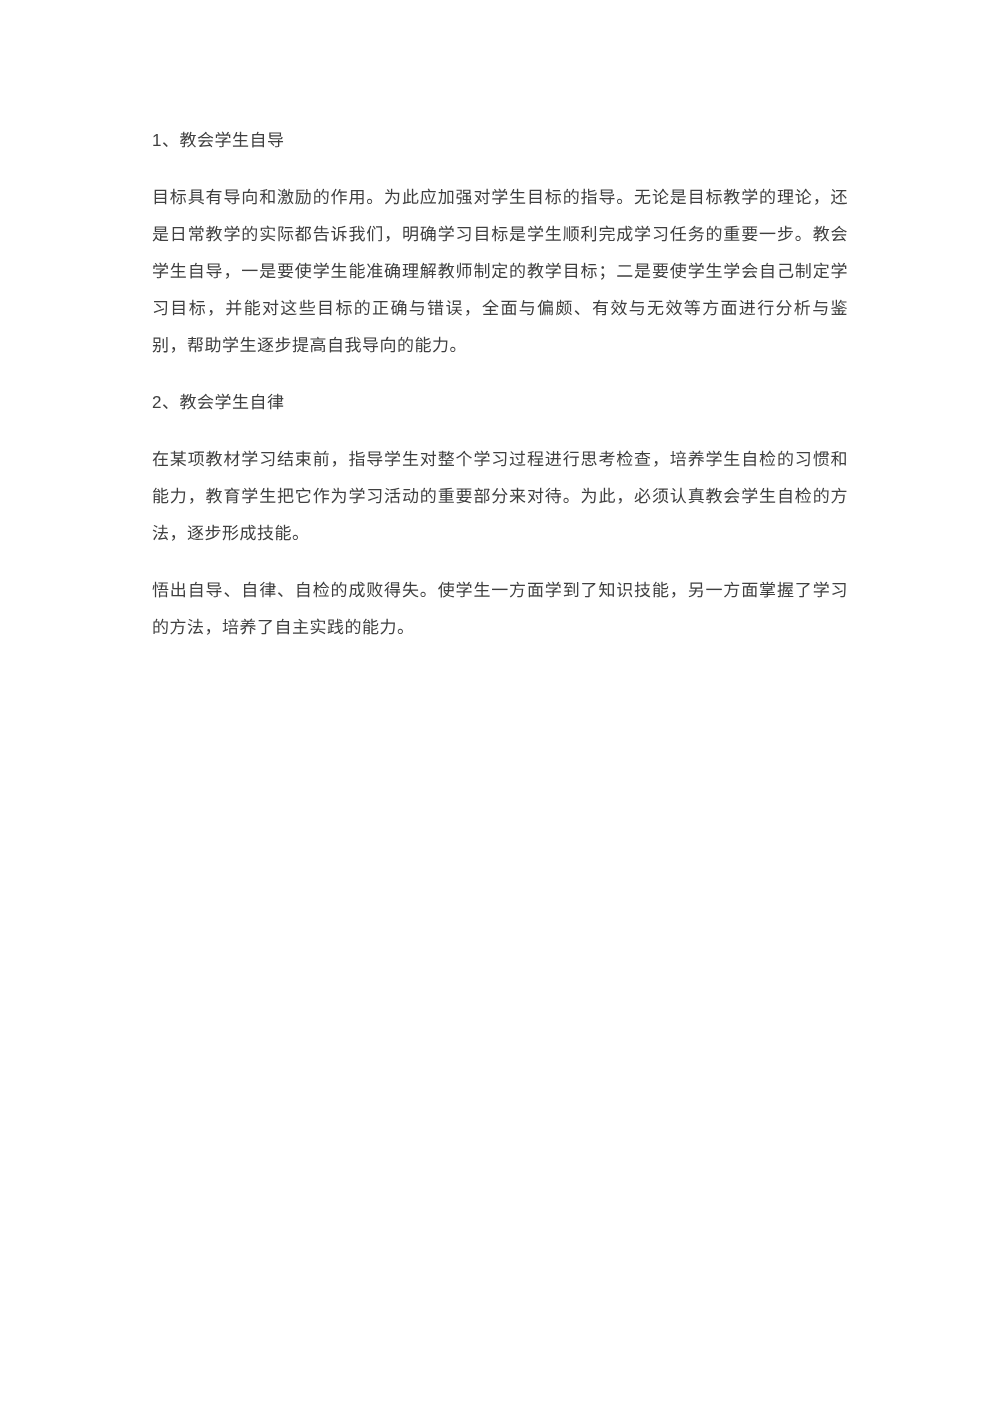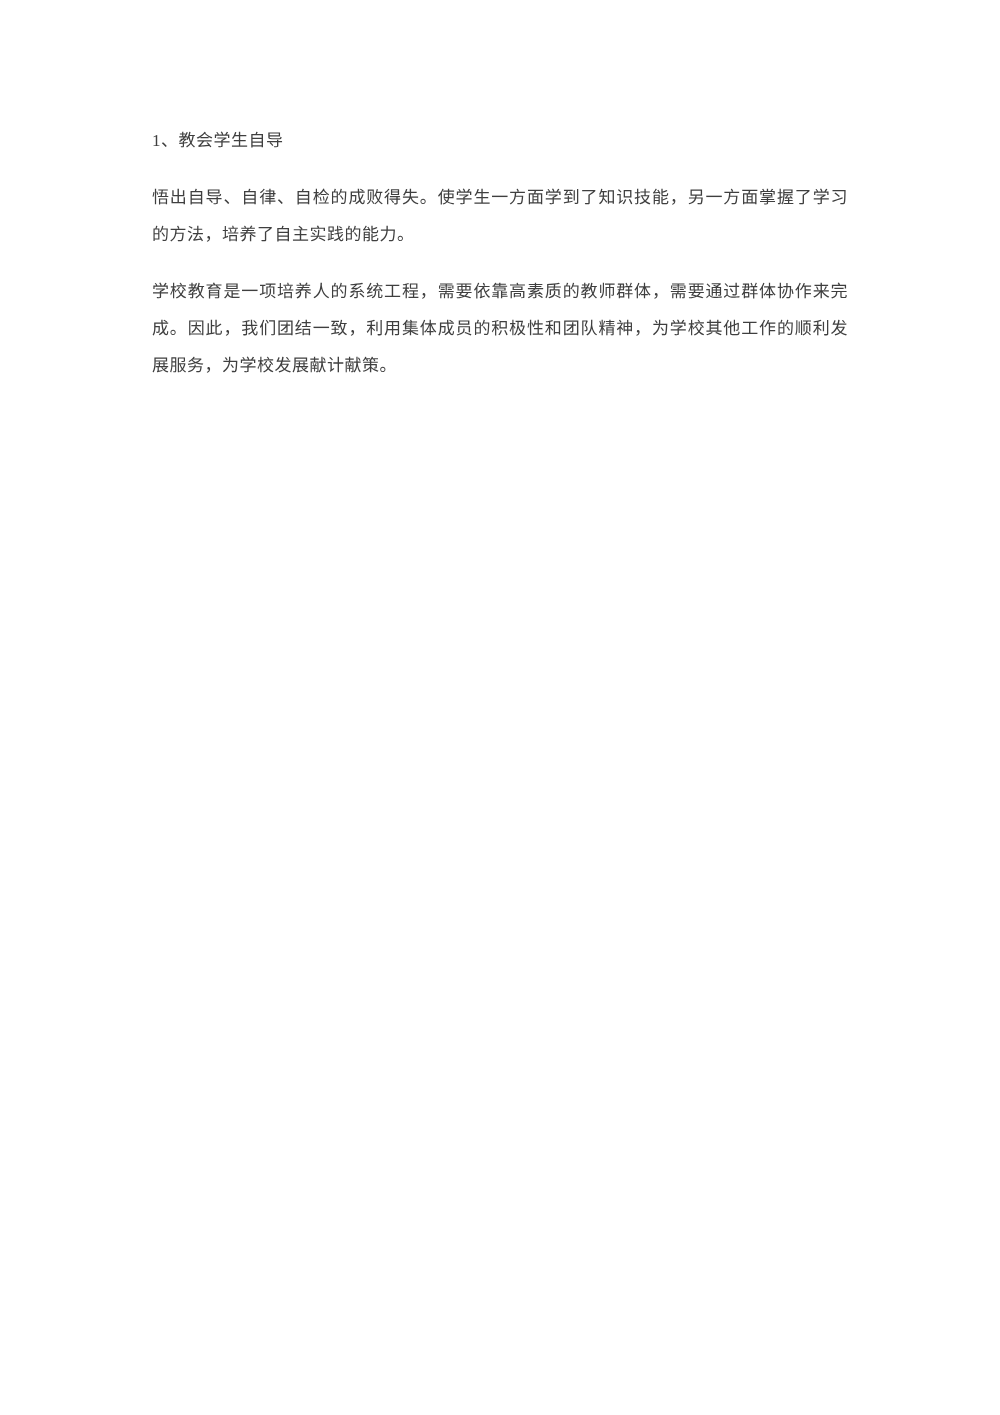--- a/index.html
+++ b/index.html
@@ -7,21 +7,21 @@
     padding: 0;
     background: #ffffff;
   }
   .page {
     position: relative;
     width: 1000px;
     height: 1199px;
     margin: 0 auto;
     background: #ffffff;
     overflow: hidden;
-    font-family: Liberation Serif, serif;
+    font-family: Liberation Sans, sans-serif;
   }
   .doc-content {
     box-sizing: border-box;
     width: 1000px;
     padding: 122px 152px 0 152px;
     color: #3f3f3f;
   }
   .doc-content p {
     margin: 0 0 20px 0;
     font-size: 17px;
@@ -35,16 +35,18 @@
   .doc-content p.heading {
     text-align: left;
   }
 </style>
 </head>
 <body>
 
 <div class="page">
   <div class="doc-content">
       <p class="heading">1、教会学生自导</p>
+      <p class="paragraph">目标具有导向和激励的作用。为此应加强对学生目标的指导。无论是目标教学的理论，还是日常教学的实际都告诉我们，明确学习目标是学生顺利完成学习任务的重要一步。教会学生自导，一是要使学生能准确理解教师制定的教学目标；二是要使学生学会自己制定学习目标，并能对这些目标的正确与错误，全面与偏颇、有效与无效等方面进行分析与鉴别，帮助学生逐步提高自我导向的能力。</p>
+      <p class="heading">2、教会学生自律</p>
+      <p class="paragraph">在某项教材学习结束前，指导学生对整个学习过程进行思考检查，培养学生自检的习惯和能力，教育学生把它作为学习活动的重要部分来对待。为此，必须认真教会学生自检的方法，逐步形成技能。</p>
       <p class="paragraph">悟出自导、自律、自检的成败得失。使学生一方面学到了知识技能，另一方面掌握了学习的方法，培养了自主实践的能力。</p>
-      <p class="paragraph">学校教育是一项培养人的系统工程，需要依靠高素质的教师群体，需要通过群体协作来完成。因此，我们团结一致，利用集体成员的积极性和团队精神，为学校其他工作的顺利发展服务，为学校发展献计献策。</p>
     </div>
 </div>
 
 </body></html>

